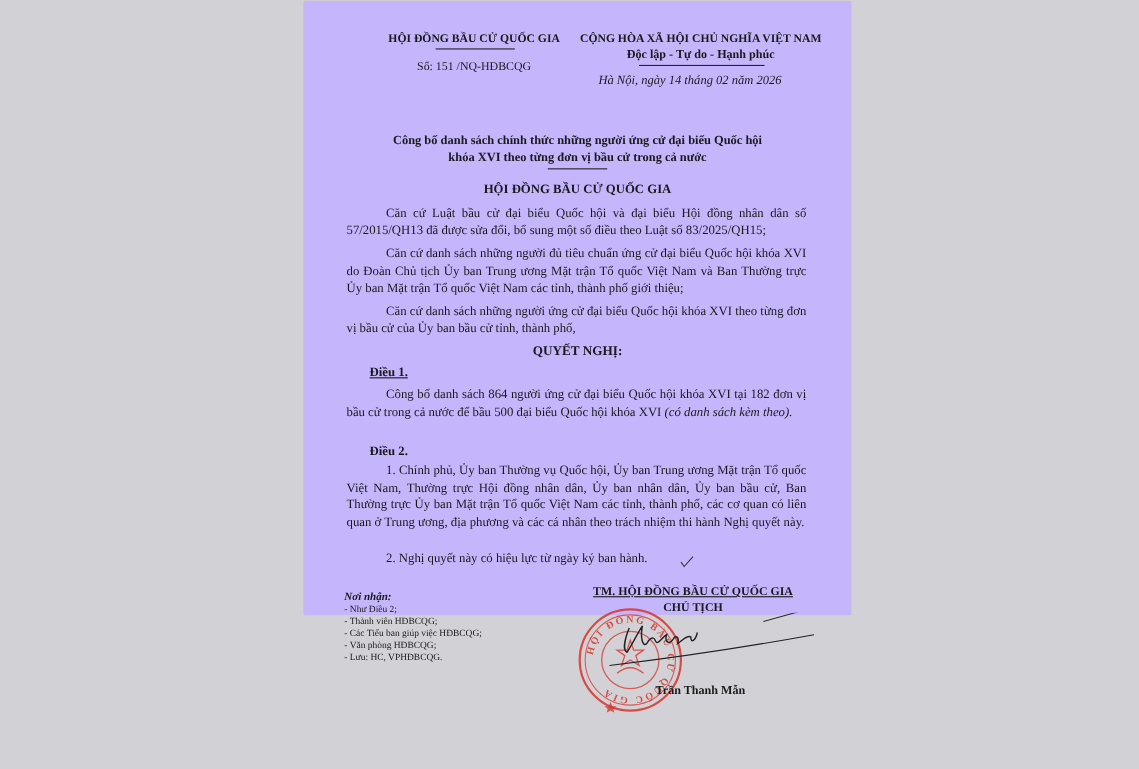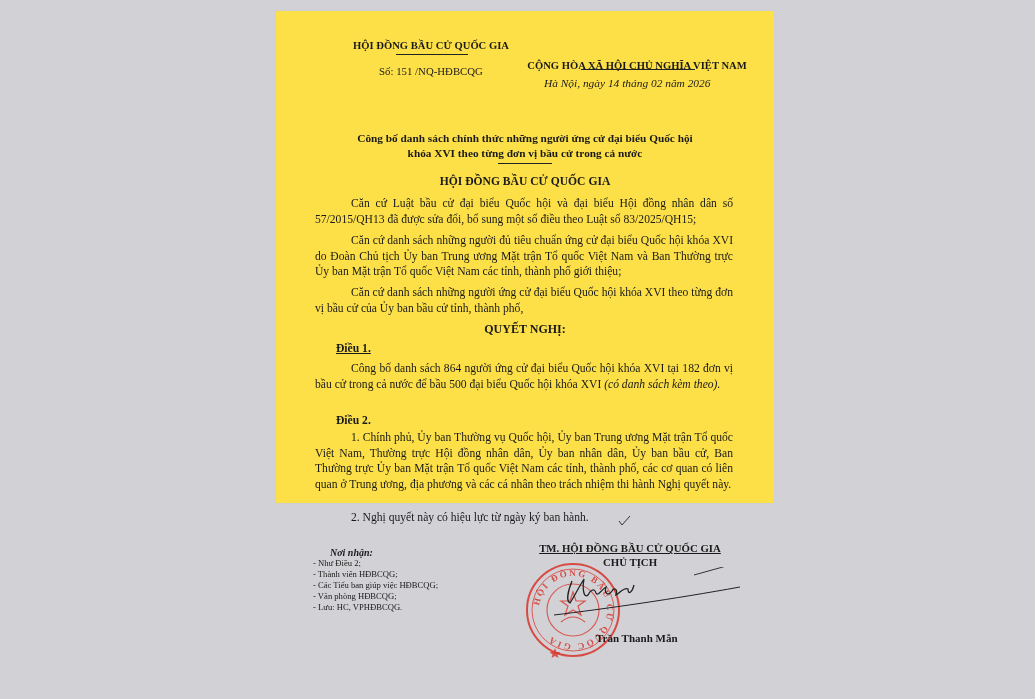--- a/index.html
+++ b/index.html
@@ -4,55 +4,56 @@
 <style>
   html, body { margin: 0; padding: 0; }
   body {
     width: 1035px; height: 699px; overflow: hidden;
     background: #d2d2d6;
     font-family: "Liberation Serif", "DejaVu Serif", serif;
     color: #1a1a1a;
     position: relative;
   }
   .page {
-    position: absolute; left: 276px; top: 11px; width: 498px; height: 492px;
-    background: #fde047;
+    position: absolute; left: 276px; top: 1px; width: 498px; height: 558px;
+    background: #c4b5fd;
     box-shadow: 0 0 1px rgba(0,0,0,0.08);
   }
   .abs { position: absolute; white-space: nowrap; }
   .b { font-weight: bold; }
   .i { font-style: italic; }
   .hdr-left { left: 60px; width: 190px; text-align: center; font-size: 10.6px; }
-  .hdr-right { left: 238px; width: 246px; text-align: center; font-size: 10.6px; margin-top: 20px; }
+  .hdr-right { left: 238px; width: 246px; text-align: center; font-size: 10.6px; }
   .ul-line { position: absolute; height: 1px; background: #222; }
   .title { left: 0; width: 498px; text-align: center; }
   .para {
     position: absolute; left: 39px; width: 418px;
     font-size: 11.6px; line-height: 15.5px; text-align: justify;
     white-space: normal;
   }
   .para .indent { display: inline-block; width: 36px; }
   .heading { left: 60px; font-size: 11.6px; font-weight: bold; }
   .recipients { left: 37px; font-size: 8.6px; line-height: 11px; white-space: normal; }
-  .recipients .lbl { font-size: 10px; font-weight: bold; font-style: italic; margin-left: 17px; }
+  .recipients .lbl { font-size: 10px; font-weight: bold; font-style: italic; }
   .sig { font-size: 10.8px; font-weight: bold; text-align: center; }
   .seal {
     position: absolute; left: 249px; top: 551px; width: 96px; height: 96px;
   }
 </style>
 </head>
 <body>
 
 <div class="page">
 
   <div class="abs hdr-left b" style="top:29px;">HỘI ĐỒNG BẦU CỬ QUỐC GIA</div>
   <div class="ul-line" style="left:120px; top:43px; width:72px;"></div>
   <div class="abs hdr-left" style="top:54px; font-size:10.8px;">Số: 151 /NQ-HĐBCQG</div>
 
   <div class="abs hdr-right b" style="top:29px;">CỘNG HÒA XÃ HỘI CHỦ NGHĨA VIỆT NAM</div>
+  <div class="abs hdr-right b" style="top:43px; font-size:11px;">Độc lập - Tự do - Hạnh phúc</div>
   <div class="ul-line" style="left:305px; top:58px; width:114px;"></div>
   <div class="abs i" style="left:268px; top:66px; font-size:11.4px;">Hà Nội, ngày 14 tháng 02 năm 2026</div>
 
   <div class="abs title b" style="top:121px; font-size:11.3px;">Công bố danh sách chính thức những người ứng cử đại biểu Quốc hội</div>
   <div class="abs title b" style="top:136px; font-size:11.3px;">khóa XVI theo từng đơn vị bầu cử trong cả nước</div>
   <div class="ul-line" style="left:222px; top:152px; width:54px;"></div>
   <div class="abs title b" style="top:164px; font-size:11.6px;">HỘI ĐỒNG BẦU CỬ QUỐC GIA</div>
 
   <div class="para" style="top:185px;"><span class="indent"></span><span>Căn cứ Luật bầu cử đại biểu Quốc hội và đại biểu Hội đồng nhân dân số 57/2015/QH13 đã được sửa đổi, bổ sung một số điều theo Luật số 83/2025/QH15;</span></div>
   <div class="para" style="top:222px;"><span class="indent"></span><span>Căn cứ danh sách những người đủ tiêu chuẩn ứng cử đại biểu Quốc hội khóa XVI do Đoàn Chủ tịch Ủy ban Trung ương Mặt trận Tổ quốc Việt Nam và Ban Thường trực Ủy ban Mặt trận Tổ quốc Việt Nam các tỉnh, thành phố giới thiệu;</span></div>

